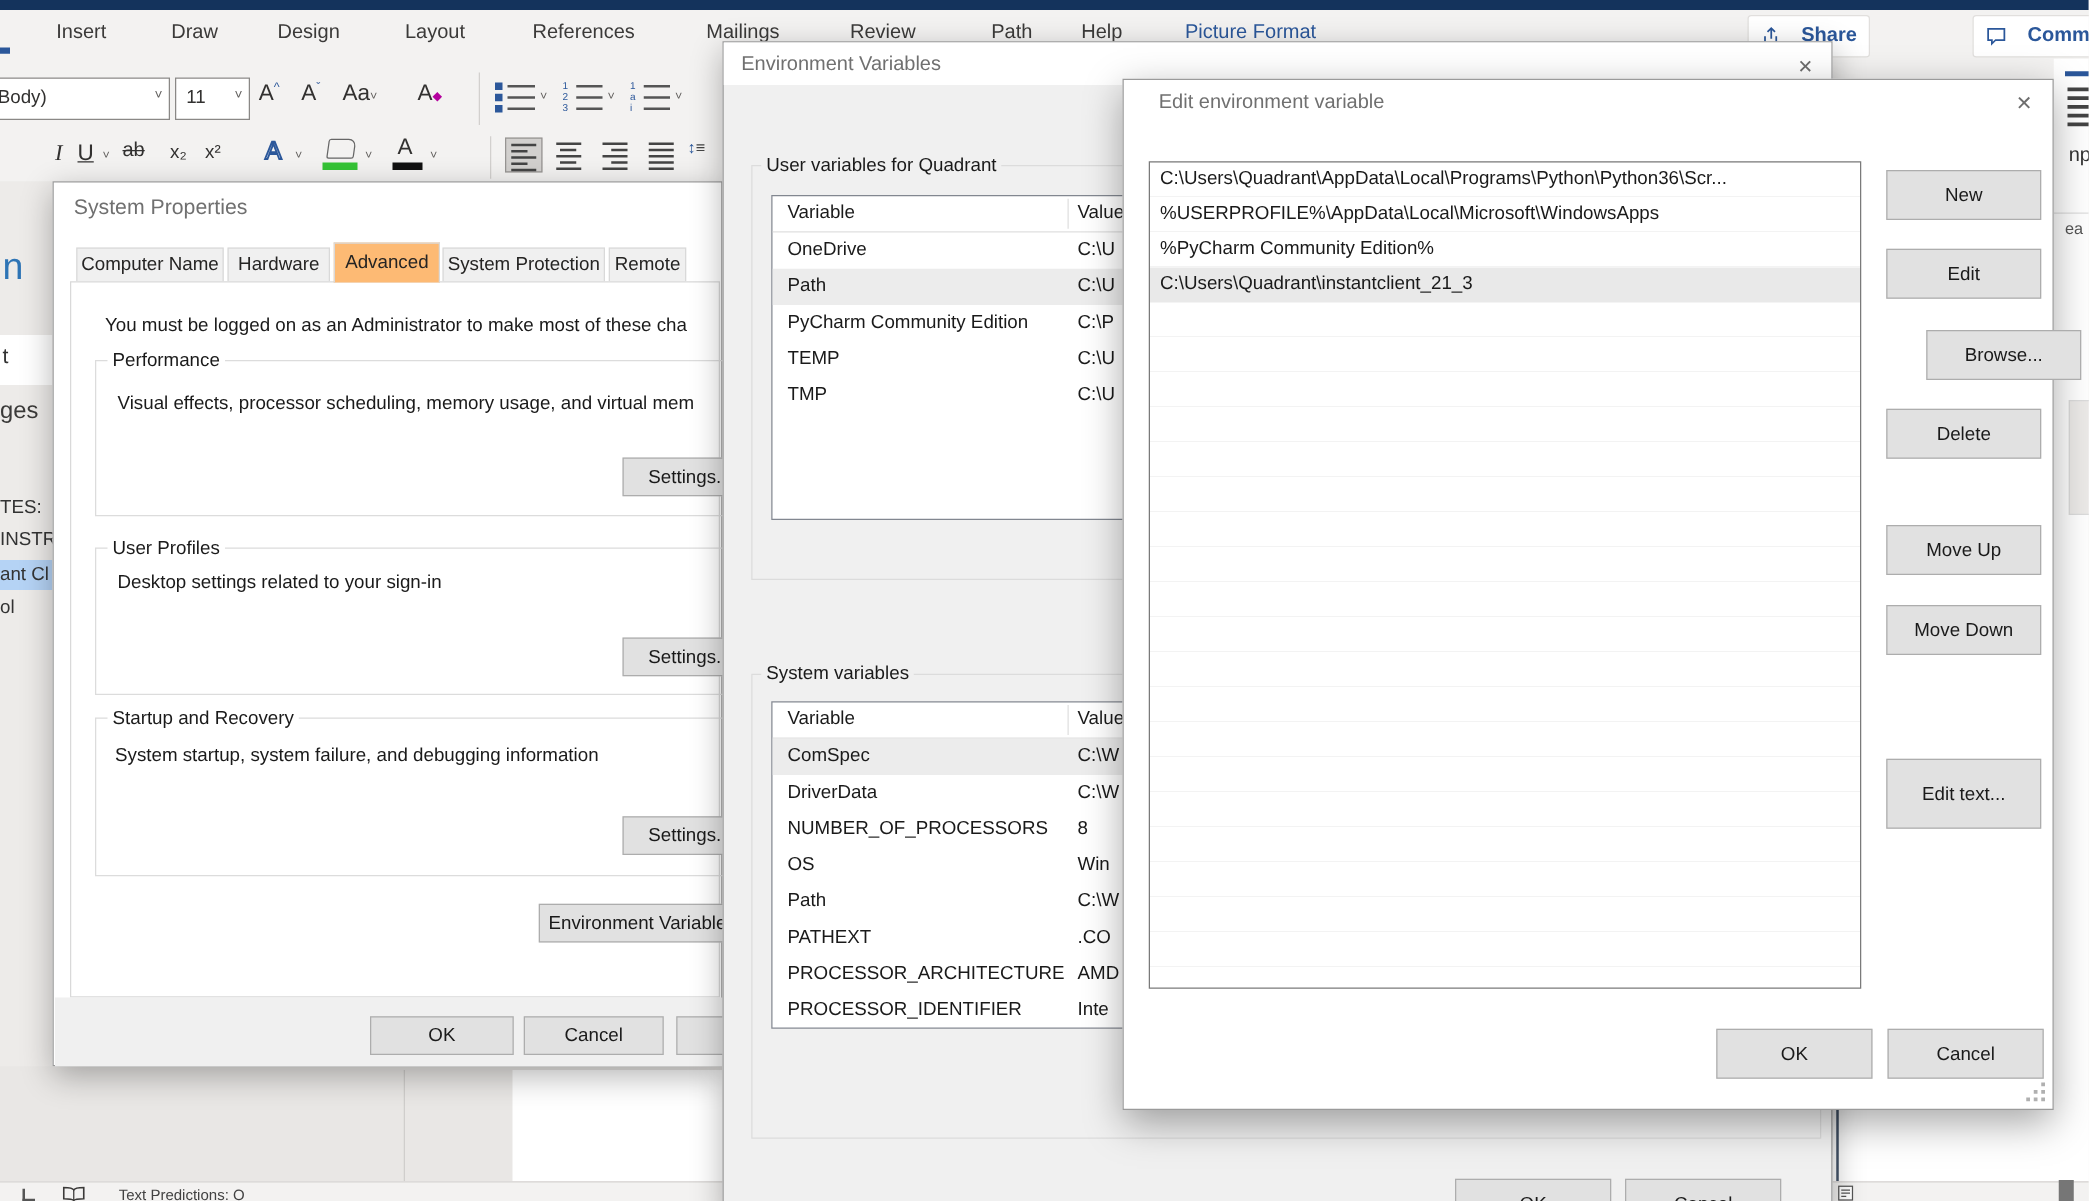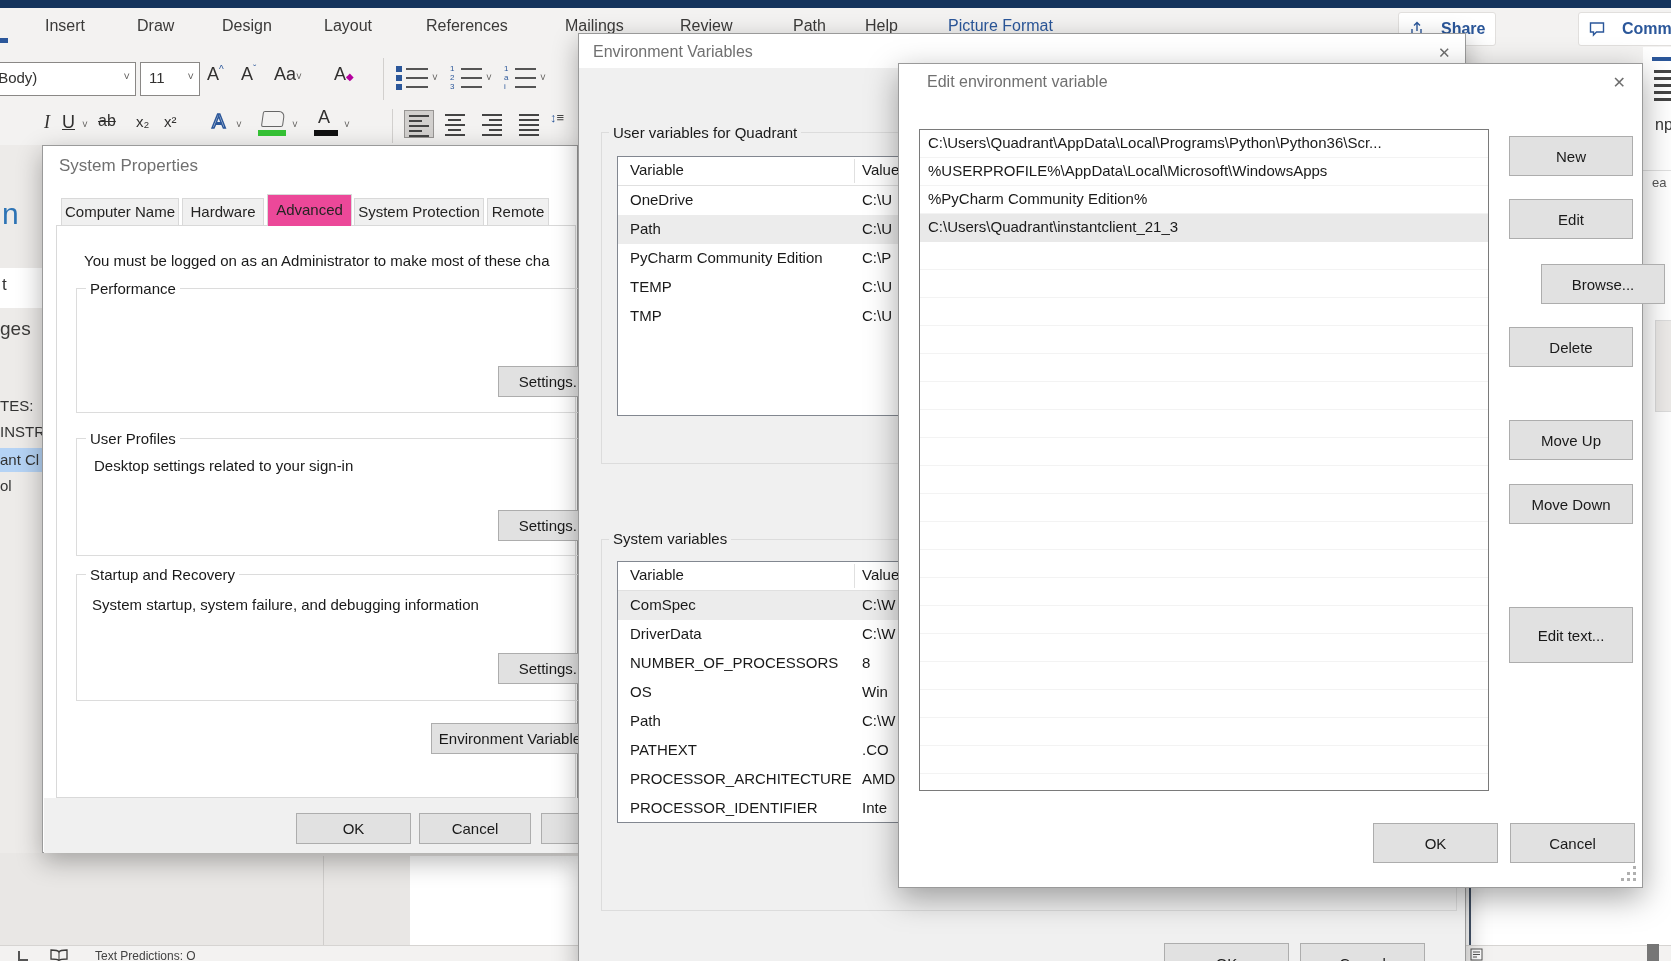--- a/index.html
+++ b/index.html
@@ -263,30 +263,31 @@
         <line x1="3" y1="9" x2="7" y2="9" stroke="#555"></line>
       </svg>
     <div class="abs" style="left:1647px;top:-2px;width:12px;height:18px;background:#767676"></div>
   </div>
 
   <div class="dlg" style="left:42px;top:145px;width:536px;height:708px;z-index:10">
     <span class="dlgtitle" style="left:16px;top:10px">System Properties</span>
 
     <div class="abs" style="left:18px;top:52px;width:118px;height:28px;background:#f0f0f0;border:1px solid #d9d9d9;box-sizing:border-box;font-size:15px;text-align:center;line-height:26px">Computer Name</div>
     <div class="abs" style="left:139px;top:52px;width:82px;height:28px;background:#f0f0f0;border:1px solid #d9d9d9;box-sizing:border-box;font-size:15px;text-align:center;line-height:26px">Hardware</div>
-    <div class="abs" style="left:224px;top:48px;width:85px;height:32px;background:#ec4899;border:1px solid #d9d9d9;border-bottom:none;box-sizing:border-box;font-size:15px;text-align:center;line-height:30px;z-index:3">Advanced</div>
+    <div class="abs" style="left:224px;top:48px;width:85px;height:32px;background:#fdba74;border:1px solid #d9d9d9;border-bottom:none;box-sizing:border-box;font-size:15px;text-align:center;line-height:30px;z-index:3">Advanced</div>
     <div class="abs" style="left:311px;top:52px;width:130px;height:28px;background:#f0f0f0;border:1px solid #d9d9d9;box-sizing:border-box;font-size:15px;text-align:center;line-height:26px">System Protection</div>
     <div class="abs" style="left:444px;top:52px;width:62px;height:28px;background:#f0f0f0;border:1px solid #d9d9d9;box-sizing:border-box;font-size:15px;text-align:center;line-height:26px">Remote</div>
 
     <div class="abs" style="left:13px;top:79px;width:520px;height:573px;background:#fff;border:1px solid #d9d9d9;box-sizing:border-box"></div>
 
     <span class="note" style="left:41px;top:106px">You must be logged on as an Administrator to make most of these cha</span>
 
     <div class="groupbox" style="left:33px;top:142px;width:530px;height:125px"></div>
     <span class="grouplbl" style="left:43px;top:134px;background:#fff">Performance</span>
+    <span class="note" style="left:51px;top:168px">Visual effects, processor scheduling, memory usage, and virtual mem</span>
     <div class="wbtn" style="left:455px;top:220px;width:108px;height:31px">Settings...</div>
 
     <div class="groupbox" style="left:33px;top:292px;width:530px;height:118px"></div>
     <span class="grouplbl" style="left:43px;top:284px;background:#fff">User Profiles</span>
     <span class="note" style="left:51px;top:311px">Desktop settings related to your sign-in</span>
     <div class="wbtn" style="left:455px;top:364px;width:108px;height:31px">Settings...</div>
 
     <div class="groupbox" style="left:33px;top:428px;width:530px;height:127px"></div>
     <span class="grouplbl" style="left:43px;top:420px;background:#fff">Startup and Recovery</span>
     <span class="note" style="left:49px;top:450px">System startup, system failure, and debugging information</span>

